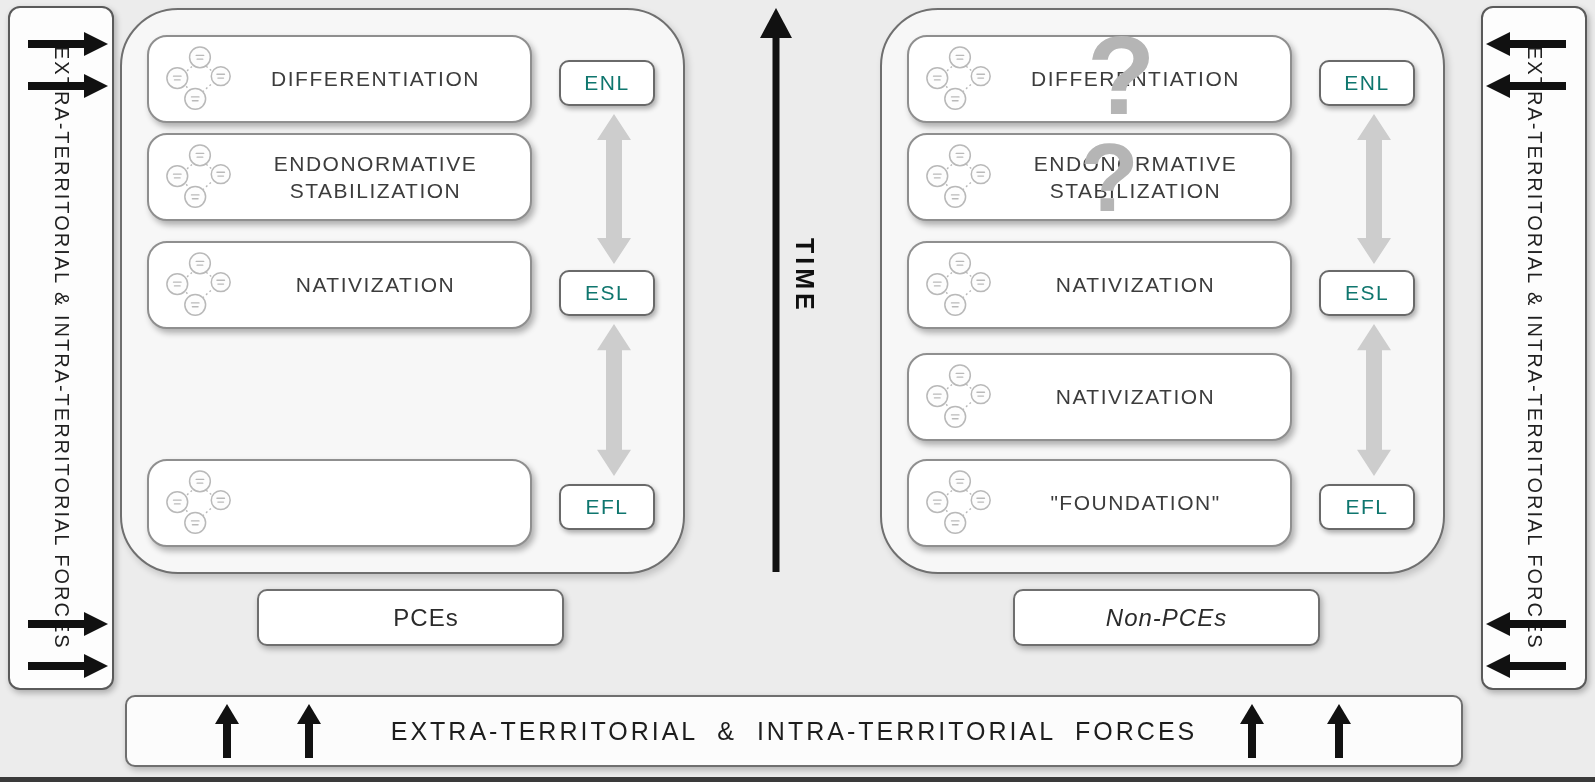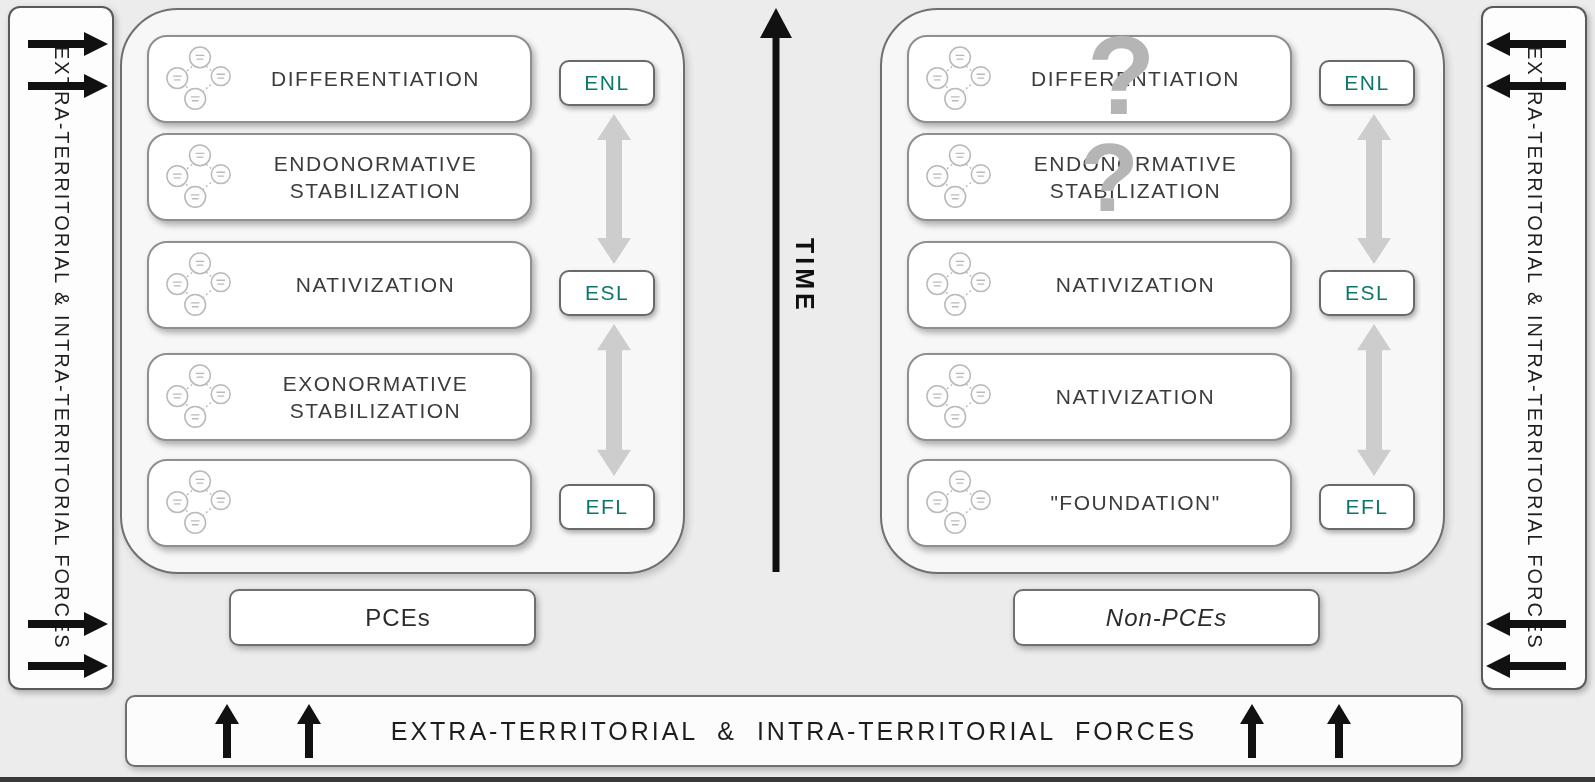--- a/index.html
+++ b/index.html
@@ -55,21 +55,21 @@
   
   .time-arrow { position:absolute; left:756px; top:6px; width:40px; height:566px; }
   .time-label { position:absolute; left:790px; top:238px; writing-mode:vertical-rl;
     font-size:25px; font-weight:bold; letter-spacing:4px; color:#0f0f0f; }
 
   
   .group-label-box { position:absolute; top:589px; width:307px; height:57px; background:#fff;
     border:2px solid #6f6f6f; border-radius:10px; box-shadow:2px 3px 6px rgba(0,0,0,.3);
     display:flex; align-items:center; justify-content:center; font-size:24px;
     letter-spacing:1px; color:#2b2b2b; }
-  .pces    { left:229px;padding-left:31px; }
+  .pces    { left:257px;padding-left:31px; }
   .nonpces { left:1013px;font-style:italic; }
 
   
   .bottom-bar { position:absolute; left:125px; top:695px; width:1338px; height:72px;
     background:#fcfcfc; border:2px solid #6f6f6f; border-radius:10px;
     box-shadow:2px 3px 6px rgba(0,0,0,.25);
     display:flex; align-items:center; justify-content:center; }
   .bottom-text { font-size:25px; letter-spacing:3px; word-spacing:10px; color:#1d1d1d; }
 </style>
 </head>
@@ -181,26 +181,20 @@
             <use href="#community"></use>
           </svg></span>
       <span class="stage-label">ENDONORMATIVE STABILIZATION</span>
     </div>
     <div class="stage-box s2">
       <span class="icon"><svg viewBox="0 0 72 72">
             <use href="#community"></use>
           </svg></span>
       <span class="stage-label">NATIVIZATION</span>
     </div>
-    <div class="stage-box s3">
-      <span class="icon"><svg viewBox="0 0 72 72">
-            <use href="#community"></use>
-          </svg></span>
-      <span class="stage-label">EXONORMATIVE STABILIZATION</span>
-    </div>
     <div class="stage-box s4">
       <span class="icon"><svg viewBox="0 0 72 72">
             <use href="#community"></use>
           </svg></span>
     </div>
 
     <div class="status-box st0">ENL</div>
     <div class="status-box st1">ESL</div>
     <div class="status-box st2">EFL</div>
 

